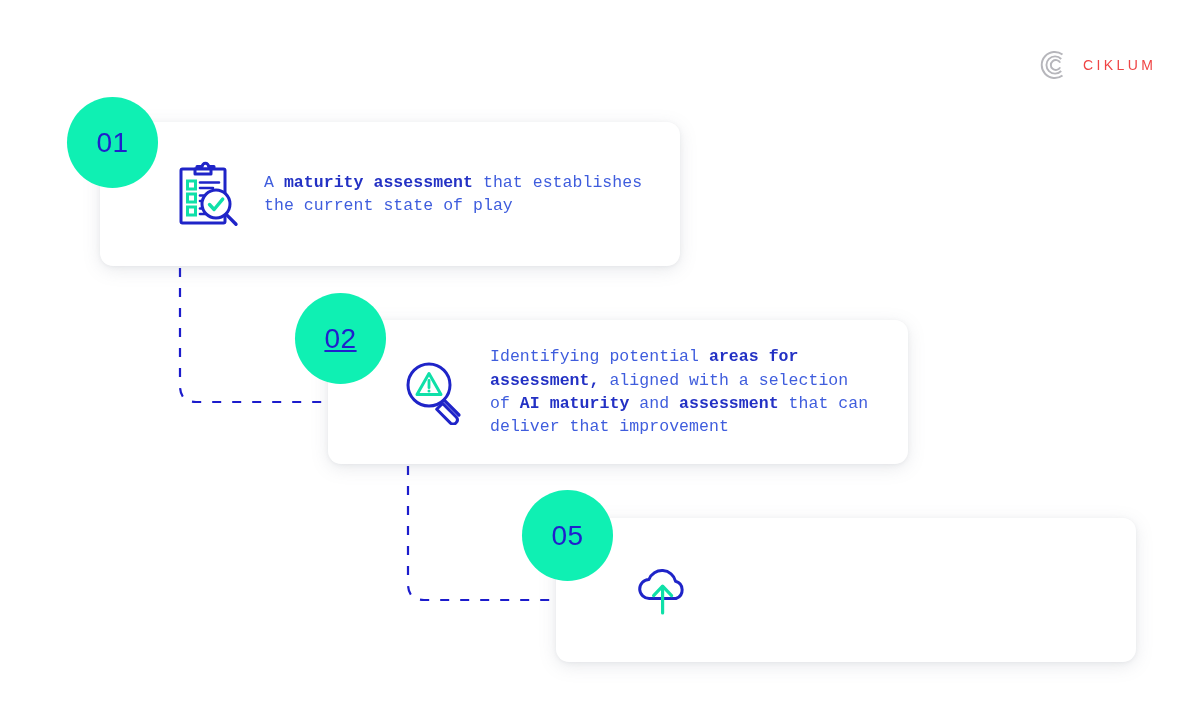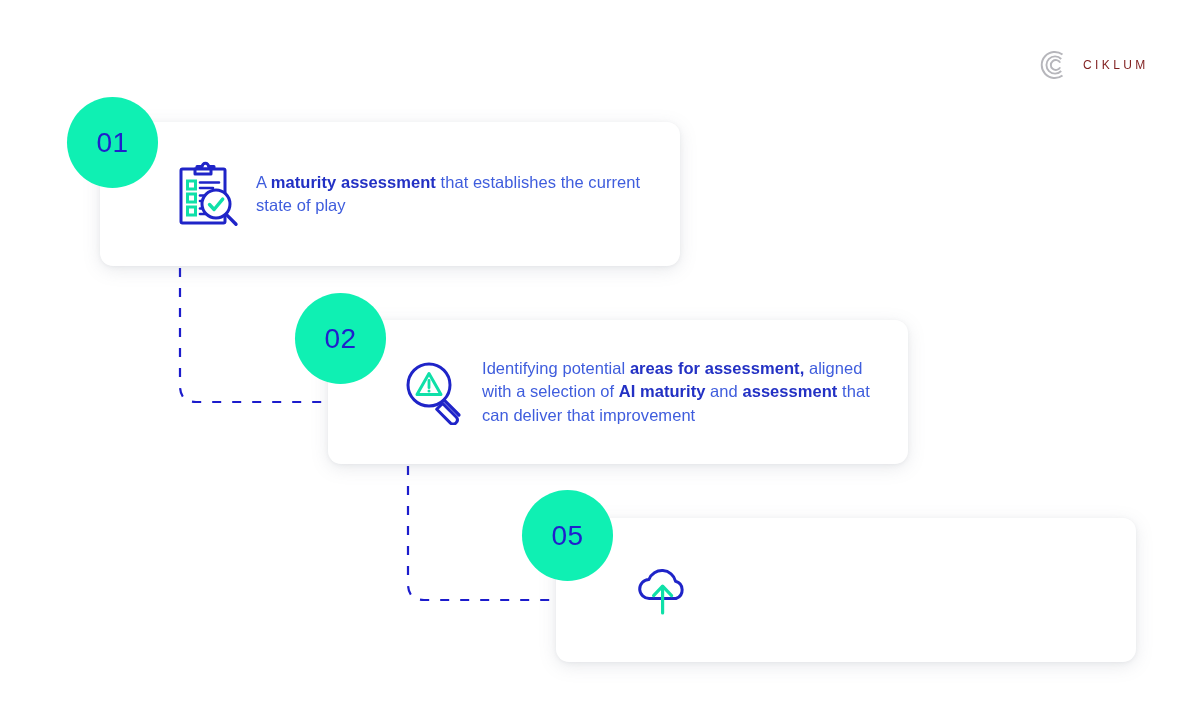--- a/index.html
+++ b/index.html
@@ -17,23 +17,23 @@
   }
 
   
   .brand {
     position:absolute;
     left:1040px; top:50px;
     display:flex; align-items:center; gap:13px;
   }
   .brand-mark { width:30px; height:30px; display:block; }
   .brand-word {
-    font-size:12px;
+    font-size:14px;
     letter-spacing:3.4px;
-    color:#7f1d1d;
+    color:#ef4444;
     font-weight:400;
     line-height:1;
     white-space:nowrap;
   }
 
   
   .connector { position:absolute; overflow:visible; }
   .connector path {
     fill:none;
     stroke:#1c1ccc;
@@ -48,22 +48,23 @@
     background:#ffffff;
     border-radius:13px;
     box-shadow:0 4px 18px rgba(120,125,140,0.16),
                0 1px 4px rgba(120,125,140,0.10);
     display:flex;
     align-items:center;
   }
   .card-inner {
     display:flex;
     align-items:center;
-    gap:16px;
+    gap:24px;
     width:100%;
+    font-family:Liberation Mono, monospace;
   }
   .card-icon {
     flex:0 0 auto;
     display:flex;
     align-items:center;
     justify-content:center;
   }
   .card-text {
     font-size:16.5px;
     line-height:1.42;
@@ -91,21 +92,21 @@
     align-items:center;
     justify-content:center;
     color:#2020cc;
     font-size:28px;
     font-weight:400;
     letter-spacing:0.5px;
     line-height:1;
     user-select:none;
   }
   #badge-1 { left:67px;  top:97px; }
-  #badge-2 { left:295px; top:293px; }
+  #badge-2 { left:295px; top:293px;text-decoration:underline; }
   #badge-3 { left:522px; top:490px; }
 </style>
 </head>
 <body>
 
 <div id="stage">
 
   <div class="brand">
     <span class="brand-mark">
       <svg width="30" height="30" viewBox="0 0 30 30" aria-hidden="true">

